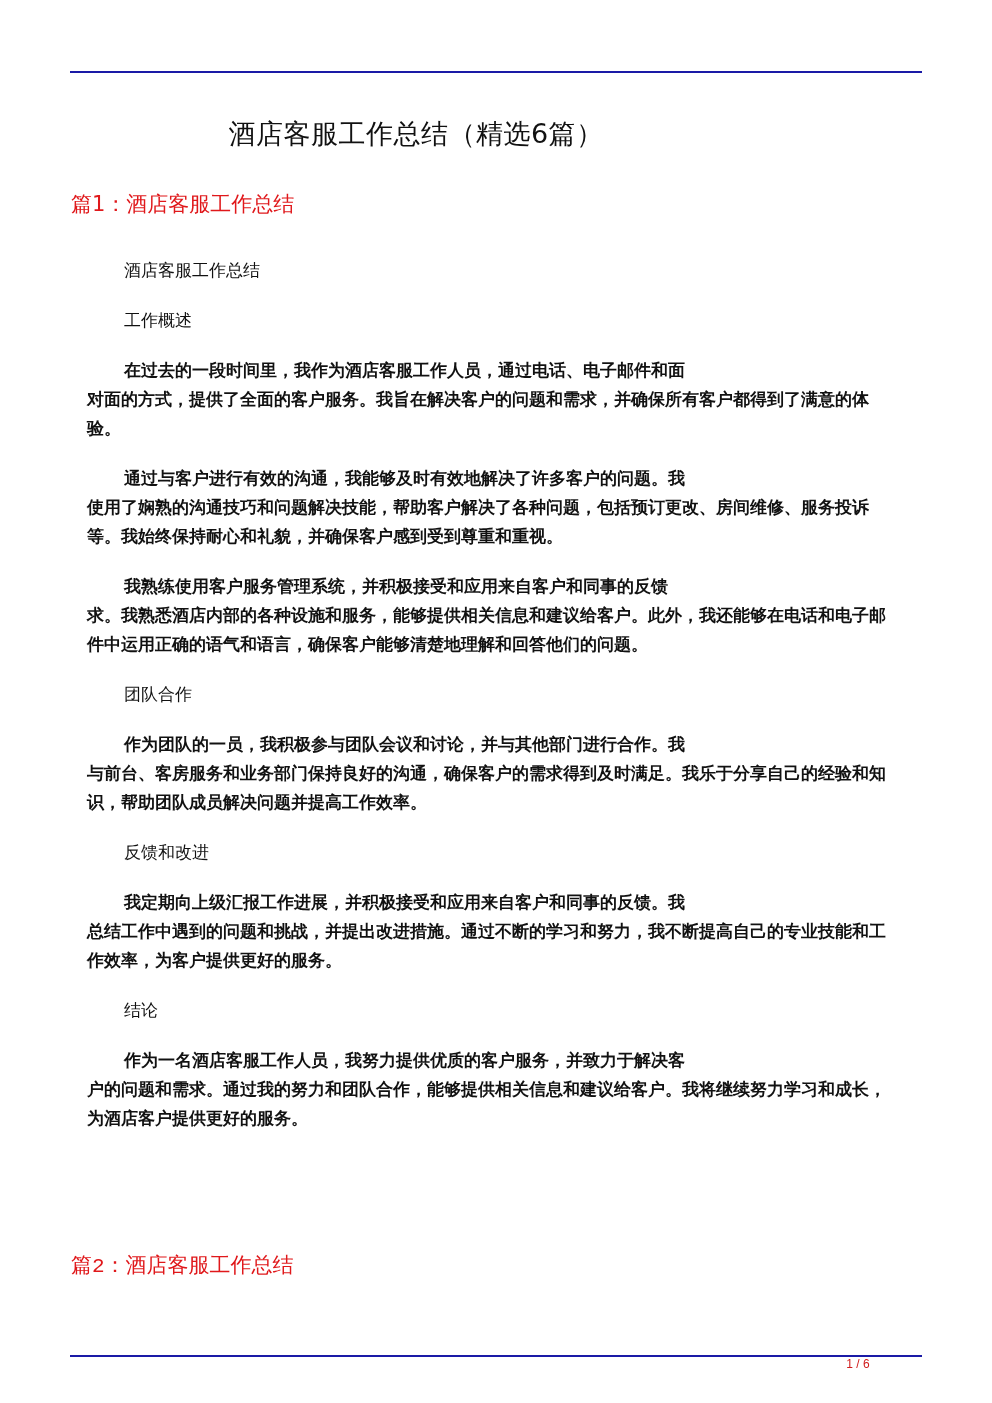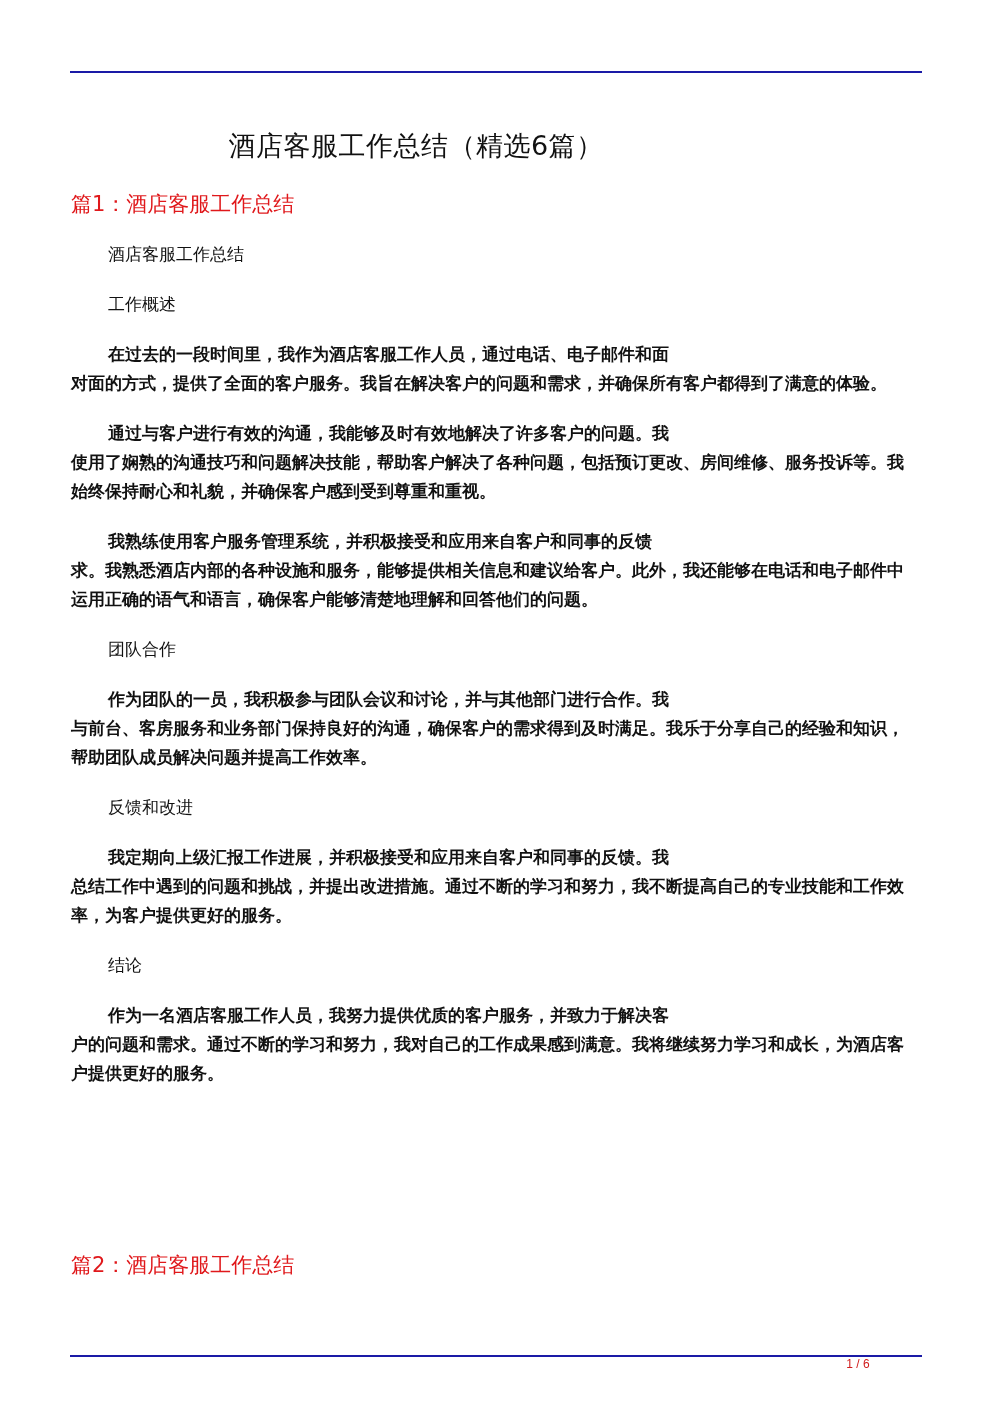--- a/index.html
+++ b/index.html
@@ -1,25 +1,25 @@
 <!DOCTYPE html>
 <html><head>
 <meta charset="utf-8">
 <style>
   html, body { margin: 0; padding: 0; background: #ffffff; }
   body { width: 992px; height: 1403px; position: relative; overflow: hidden;
          font-family: "DejaVu Sans", "Liberation Sans", sans-serif; color: #111; }
   .rule { position: absolute; left: 70px; width: 852px; height: 2px; background: #1a1aa6; }
   .rule.top { top: 71px; }
   .rule.bottom { top: 1355px; }
-  .doc-title { position: absolute; top: 128px; left: 0; width: 832px; text-align: center;
+  .doc-title { position: absolute; top: 116px; left: 0; width: 832px; text-align: center;
                font-size: 27px; color: #111; letter-spacing: 0.5px; }
   .section-heading { position: absolute; left: 71px; font-size: 21px; color: #e0181b; }
   .content { position: absolute; left: 71px; width: 845px; top: 240px; }
-  .p { font-size: 17px; line-height: 29px; margin: 0; }
+  .p { font-size: 17px; line-height: 29px; margin: 16px; }
   .sub { padding-left: 37px; margin-bottom: 21px; }
   .para { margin-bottom: 21px; font-weight: bold; }
   .para .first { display: block; padding-left: 37px; }
   .page-num { position: absolute; top: 1357px; left: 820px; width: 76px; text-align: center;
               font-size: 12px; color: #d01c1c; font-family: "Liberation Sans", sans-serif; }
 </style>
 </head>
 <body>
 
 <div class="rule top"></div>
@@ -49,20 +49,20 @@
     <span>与前台、客房服务和业务部门保持良好的沟通，确保客户的需求得到及时满足。我乐于分享自己的经验和知识，帮助团队成员解决问题并提高工作效率。</span>
   </div>
   <p class="p sub">反馈和改进</p>
   <div class="p para">
     <span class="first">我定期向上级汇报工作进展，并积极接受和应用来自客户和同事的反馈。我</span>
     <span>总结工作中遇到的问题和挑战，并提出改进措施。通过不断的学习和努力，我不断提高自己的专业技能和工作效率，为客户提供更好的服务。</span>
   </div>
   <p class="p sub">结论</p>
   <div class="p para">
     <span class="first">作为一名酒店客服工作人员，我努力提供优质的客户服务，并致力于解决客</span>
-    <span>户的问题和需求。通过不断的学习和努力，我对自己的工作成果感到满意。我将继续努力学习和成长，为酒店客户提供更好的服务。</span>
+    <span>户的问题和需求。通过我的努力和团队合作，能够提供相关信息和建议给客户。我将继续努力学习和成长，为酒店客户提供更好的服务。</span>
   </div>
 </div>
 
-<div class="section-heading" style="top:1251px;">篇2：酒店客服工作总结</div>
+<div class="section-heading" style="top:1251px;font-family:Liberation Mono, monospace;">篇2：酒店客服工作总结</div>
 
 <div class="rule bottom"></div>
 <div class="page-num">1 / 6</div>
 
 </body></html>

